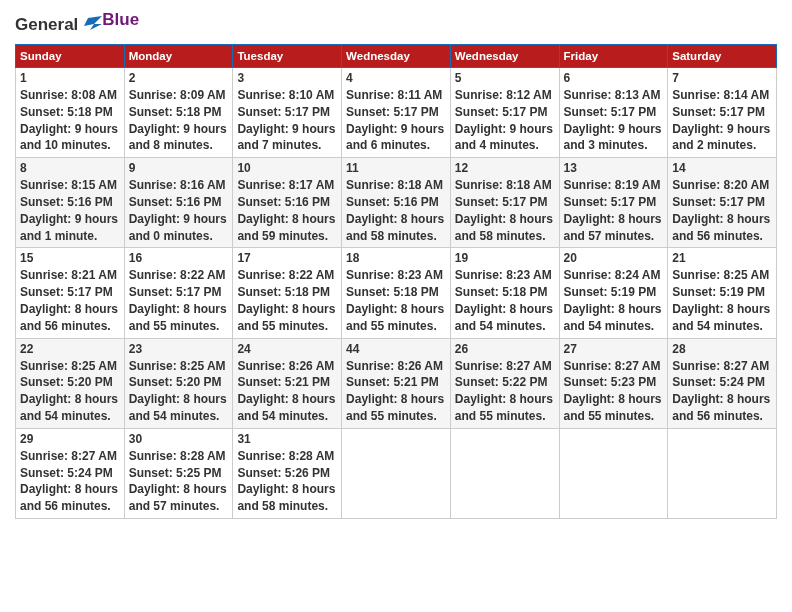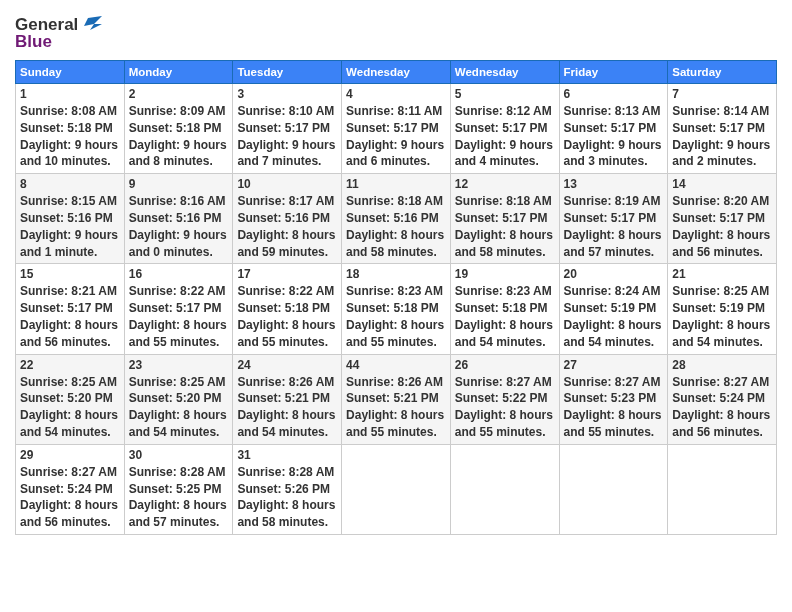--- a/index.html
+++ b/index.html
@@ -36,21 +36,21 @@
     }
     .location-title {
       font-size: 14px;
       color: #555;
     }
     .calendar {
       width: 100%;
       border-collapse: collapse;
     }
     .calendar th {
-      background-color: #3b82f6;
+      background-color: #b91c1c;
       color: #fff;
       font-size: 11.5px;
       font-weight: bold;
       padding: 5px 4px;
       text-align: left;
       border: 1px solid #1a6bb5;
     }
     .calendar td {
       border: 1px solid #ccc;
       vertical-align: top;
@@ -79,21 +79,21 @@
     .empty-cell {
       background: #fff !important;
     }
   </style>
 </head>
 <body>
 
 <div class="page">
   <div class="header">
     <div class="logo">
-      <div style="display:flex;flex-direction:column;align-items:flex-start;">
+      <div style="display:flex;flex-direction:row;align-items:flex-start;">
         <div style="display:flex;align-items:center;">
           <span style="font-size:17px;font-weight:bold;color:#333;">General</span>
           <svg width="22" height="22" viewBox="0 0 22 22" style="margin-left:2px;">
             <polygon points="8,4 22,2 14,10 22,10 10,16 14,10 4,12" fill="#1a6bb5"></polygon>
           </svg>
         </div>
         <span style="font-size:17px;font-weight:bold;color:#701a75;margin-top:-4px;">Blue</span>
       </div>
     </div>
     <div class="title-block">

